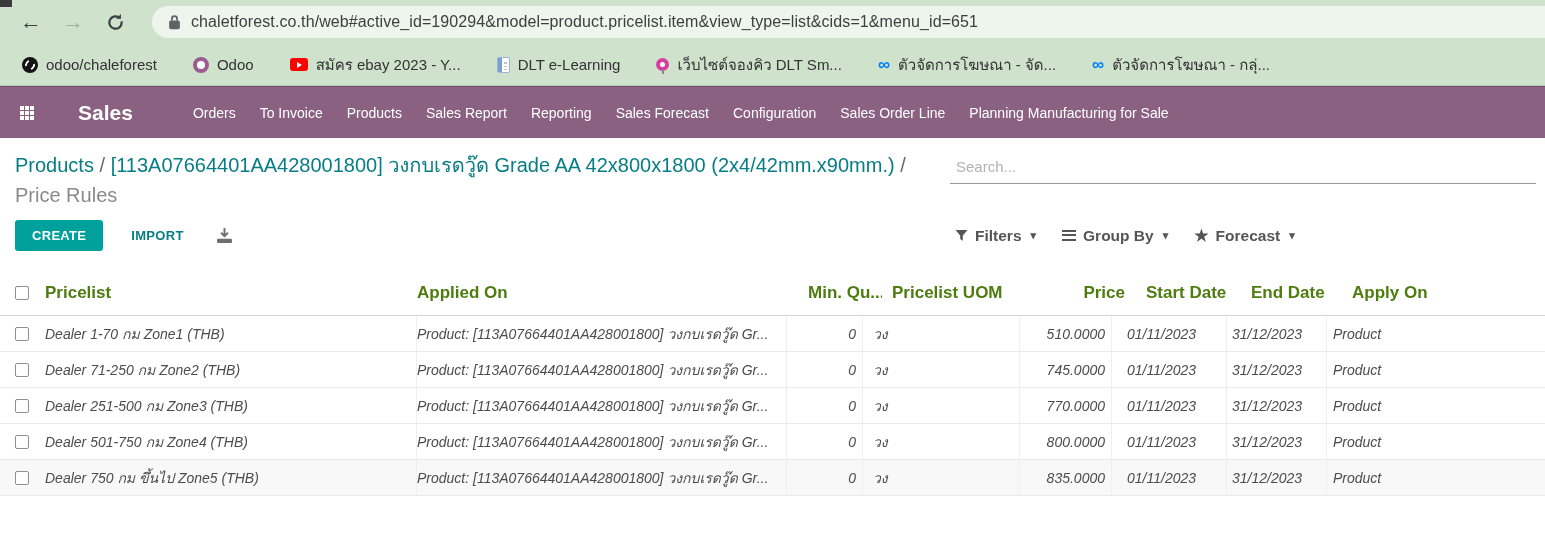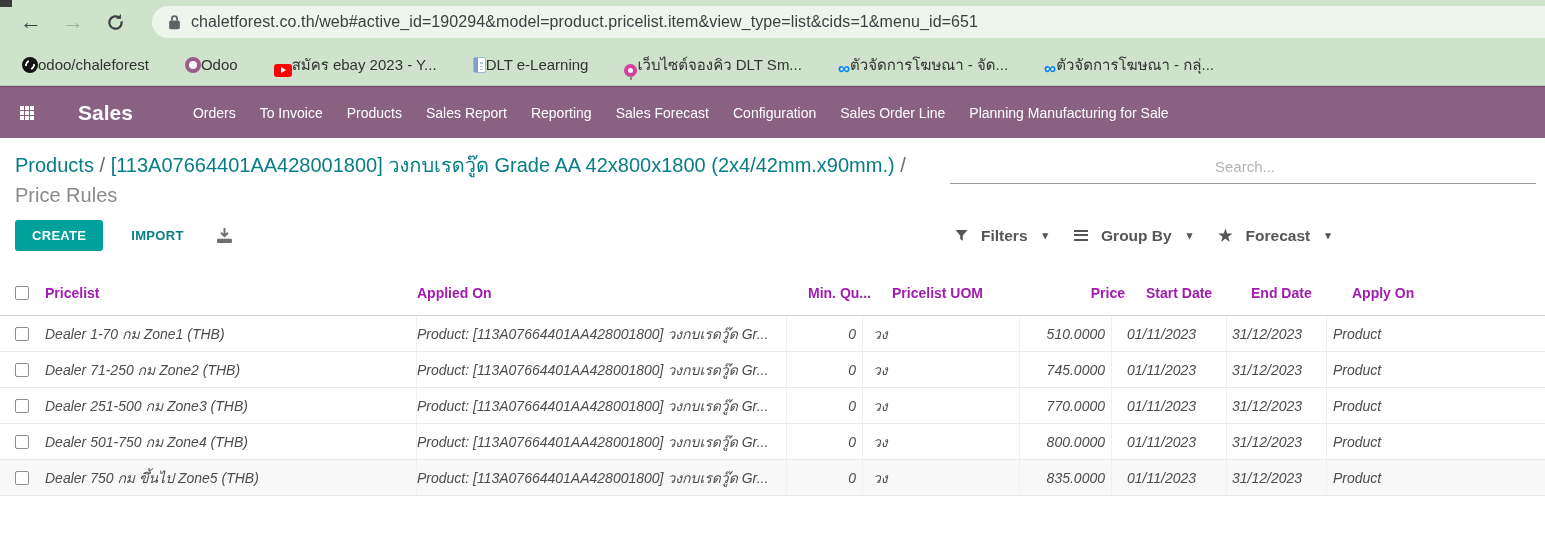--- a/index.html
+++ b/index.html
@@ -21,21 +21,21 @@
     font-size:22px;color:#3c4043;border-radius:50%;margin-right:8px;cursor:pointer;}
   .nav-btn.disabled{color:#9ab49a;}
   .url-pill{flex:1;height:32px;background:var(--url-pill);border-radius:16px 0 0 16px;
     margin-left:12px;display:flex;align-items:center;padding-left:16px;overflow:hidden;}
   .lock{margin-right:10px;display:flex;align-items:center;}
   .url-text{font-size:16px;color:#3c4043;white-space:nowrap;letter-spacing:.1px;}
 
   
   .bookmarks{height:42px;background:var(--chrome-green);display:flex;align-items:center;
     padding-left:22px;gap:36px;border-bottom:1px solid #b9cdb6;}
-  .bm{display:flex;align-items:flex-end;cursor:pointer;}
+  .bm{display:flex;align-items:center;gap:8px;cursor:pointer;}
   .bm-label{font-size:15px;color:#333;white-space:nowrap;}
   .bm-icon{display:inline-flex;align-items:center;justify-content:center;flex:0 0 auto;}
   .icon-globe{width:16px;height:16px;border-radius:50%;background:#141414;position:relative;}
   .icon-globe::after{content:"";position:absolute;inset:3px;border-radius:50%;
     border:2px solid #fff;border-top-color:transparent;border-bottom-color:transparent;transform:rotate(30deg);}
   .icon-odoo-o{width:16px;height:16px;border-radius:50%;border:4.5px solid #9b5c8f;background:#fff;}
   .icon-youtube{width:18px;height:13px;background:#f00;border-radius:3px;position:relative;}
   .icon-youtube::after{content:"";position:absolute;left:7px;top:3.5px;border-left:5px solid #fff;
     border-top:3px solid transparent;border-bottom:3px solid transparent;}
   .icon-document{width:13px;height:16px;background:#fff;border:1px solid #9fb6d8;border-radius:2px;position:relative;}
@@ -61,38 +61,38 @@
 
   
   .content{background:#fff;padding-top:12px;}
   .cp-top{display:flex;padding-left:15px;}
   .breadcrumb{flex:1;font-size:20px;line-height:30px;max-width:935px;}
   .bc-link{color:var(--link-teal);text-decoration:none;cursor:pointer;}
   .bc-sep{color:#6b6b6b;}
   .bc-current{color:#8a8a8a;}
   .search-wrap{width:590px;flex:0 0 auto;margin-top:2px;padding-right:4px;}
   .search-input{width:100%;border:none;border-bottom:1px solid #9a9a9a;background:transparent;
-    font-size:15px;padding:6px 2px 8px 6px;color:#333;outline:none;font-family:"Liberation Sans",sans-serif;text-align:center;}
+    font-size:15px;padding:6px 2px 8px 6px;color:#333;outline:none;font-family:"Liberation Sans",sans-serif;}
   .search-input::placeholder{color:#b3b3b3;}
 
   .cp-actions{display:flex;align-items:center;margin-top:10px;padding-left:15px;}
   .btn-create{background:var(--accent-teal);color:#fff;border:none;font-weight:bold;font-size:13px;
     padding:8px 17px;border-radius:3px;cursor:pointer;letter-spacing:.3px;font-family:"Liberation Sans",sans-serif;}
   .btn-import{color:var(--link-teal);font-weight:bold;font-size:13px;margin-left:28px;cursor:pointer;letter-spacing:.3px;}
   .btn-export{margin-left:32px;cursor:pointer;display:flex;align-items:center;}
   .cp-right{margin-left:auto;width:590px;display:flex;align-items:center;gap:26px;}
-  .dd{display:flex;align-items:center;gap:13px;cursor:pointer;font-size:15.5px;color:#555;font-weight:bold;}
+  .dd{display:flex;align-items:center;gap:7px;cursor:pointer;font-size:15.5px;color:#555;font-weight:bold;}
   .caret{font-size:11px;color:#555;margin-left:2px;}
   .star-glyph{font-size:16px;color:#555;line-height:1;}
   .lines-icon{width:14px;height:11px;background:repeating-linear-gradient(180deg,#555 0 2px,transparent 2px 4.5px);}
 
   
   .table{margin-top:20px;width:1545px;font-size:14px;color:#4c4c4c;}
   .tr{display:flex;align-items:center;height:36px;border-bottom:1px solid #e9e9e9;background:#fff;}
-  .tr.head{height:45px;font-weight:bold;font-size:14px;border-bottom:1px solid #d4d4d4;color:#a21caf;}
+  .tr.head{height:45px;font-weight:bold;font-size:17px;border-bottom:1px solid #d4d4d4;color:#4d7c0f;}
   .tr.alt{background:#f8f8f8;}
   .td{height:100%;display:flex;align-items:center;overflow:hidden;white-space:nowrap;padding:0 6px;}
   .tr:not(.head) .td{border-right:1px solid #f0f0f0;font-style:italic;}
   .tr:not(.head) .td:last-child,.tr:not(.head) .td.c-check{border-right:none;}
   .c-check{width:45px;padding-left:15px;}
   .c-pricelist{width:372px;padding-left:0;}
   .c-applied{width:370px;padding-left:0;}
   .c-applied .trunc,.c-pricelist .trunc{overflow:hidden;text-overflow:ellipsis;}
   .c-minqty{width:76px;justify-content:flex-end;}
   .c-minqty.hd{justify-content:flex-start;padding-left:2px;margin-left:19px;}

